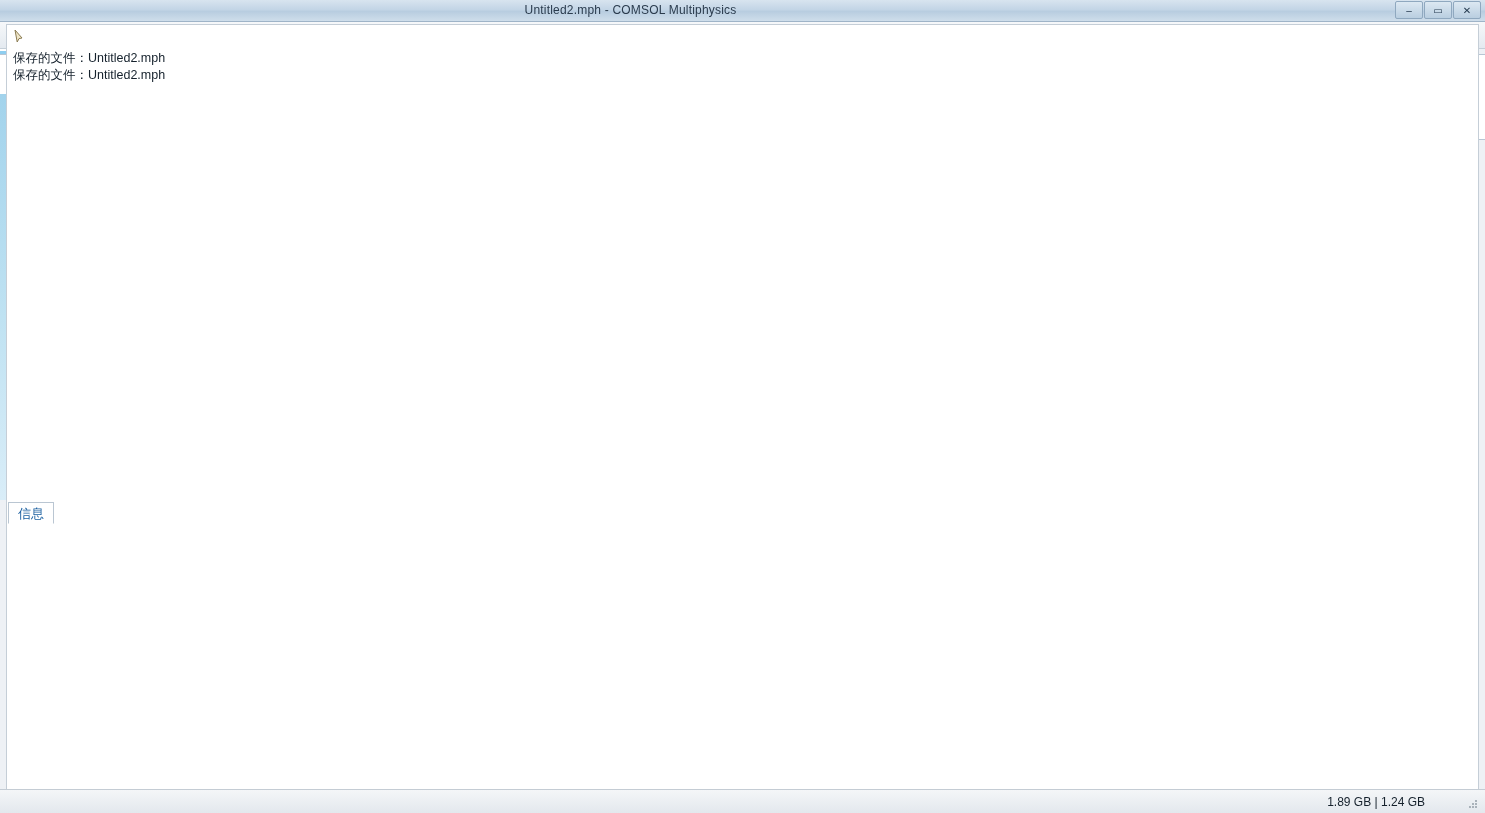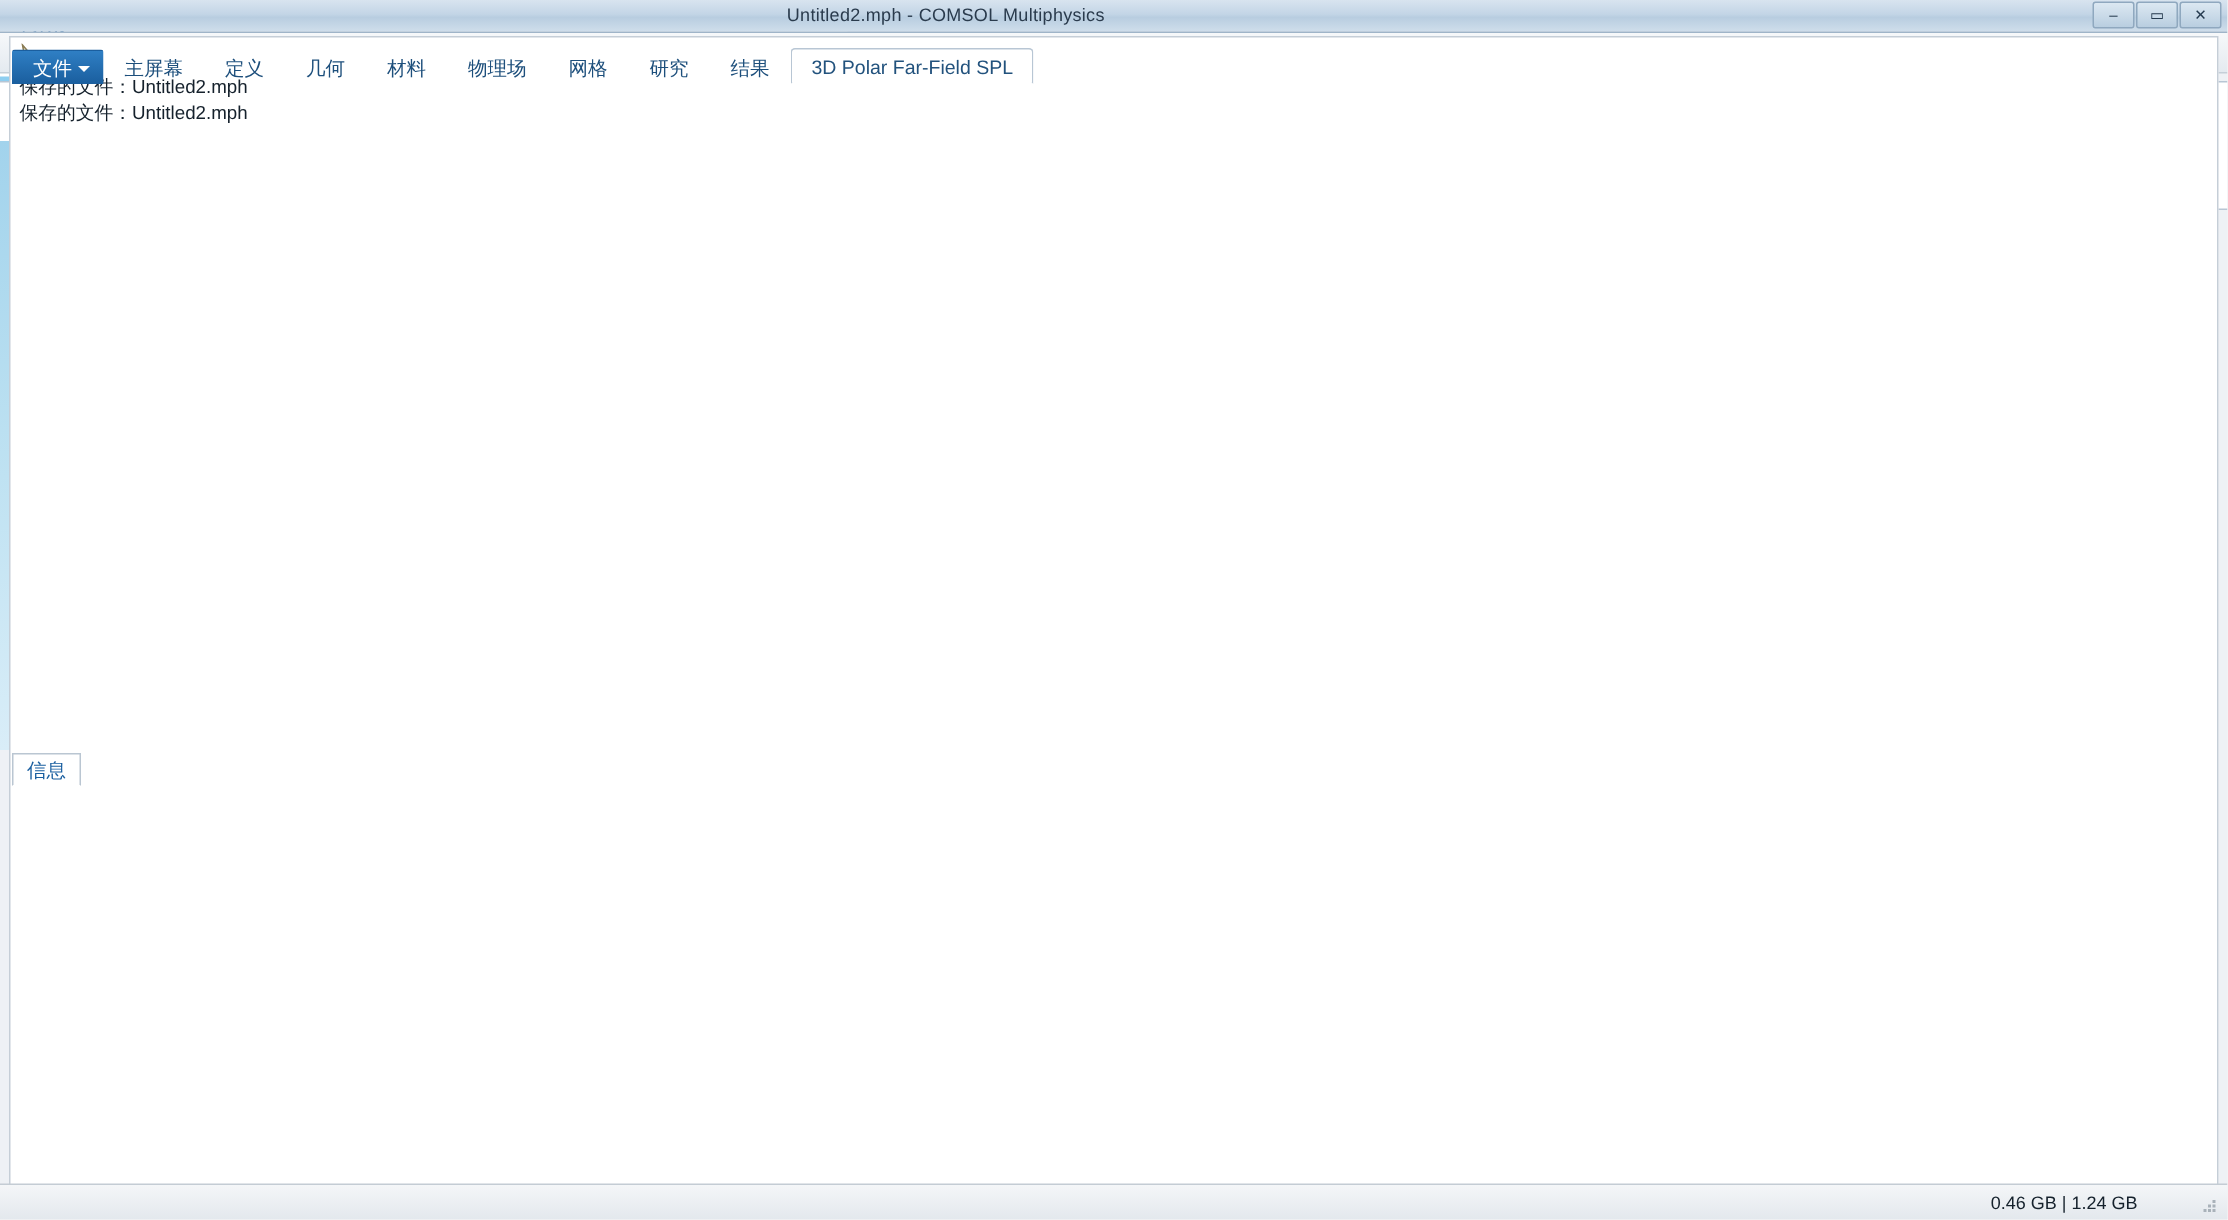--- a/index.html
+++ b/index.html
@@ -328,32 +328,20 @@
         </svg>
     </div>
     <div class="qbtn">
       <svg width="9" height="9" viewBox="0 0 10 10">
           <path d="M1 3l4 4 4-4z" fill="#3a4b5c"></path>
         </svg>
     </div>
     <div class="sep"></div>
   </div>
 
-  <div class="ribtabs">
-    <div class="ribtab file">文件</div>
-    <div class="ribtab">主屏幕</div>
-    <div class="ribtab">定义</div>
-    <div class="ribtab">几何</div>
-    <div class="ribtab">材料</div>
-    <div class="ribtab">物理场</div>
-    <div class="ribtab">网格</div>
-    <div class="ribtab">研究</div>
-    <div class="ribtab">结果</div>
-    <div class="ribtab active">3D Polar Far-Field SPL</div>
-  </div>
 
   <div class="ribbon">
 
     <div class="rgroup" style="width:110px;">
       <div class="gcontent">
         <div class="bigbtn">
           <div class="bico">
             <svg width="32" height="30" viewBox="0 0 32 30">
                 <rect x="3" y="4" width="26" height="20" rx="2" fill="#fff" stroke="#b0368e"></rect>
                 <rect x="3" y="4" width="26" height="5" fill="#c44c9e"></rect>
@@ -1567,21 +1555,21 @@
             <path d="M2 1l7 8-3 .6L4.2 13 2 1z" fill="#f0e6c8" stroke="#8a7b52"></path>
           </svg>
       </div>
       <div class="logline clip">&nbsp;</div>
       <div class="logline">保存的文件：Untitled2.mph</div>
       <div class="logline">保存的文件：Untitled2.mph</div>
     </div>
   </div>
 
   <div class="statusbar">
-    <div class="mem">0.46 GB | 1.24 GB</div>
+    <div class="mem">1.89 GB | 1.24 GB</div>
     <svg class="grip" viewBox="0 0 12 12">
       <g fill="#a9b2ba">
           <rect x="8" y="8" width="2" height="2"></rect>
           <rect x="5" y="8" width="2" height="2"></rect>
           <rect x="8" y="5" width="2" height="2"></rect>
           <rect x="2" y="8" width="2" height="2"></rect>
           <rect x="5" y="5" width="2" height="2"></rect>
           <rect x="8" y="2" width="2" height="2"></rect>
         </g>
     </svg>

